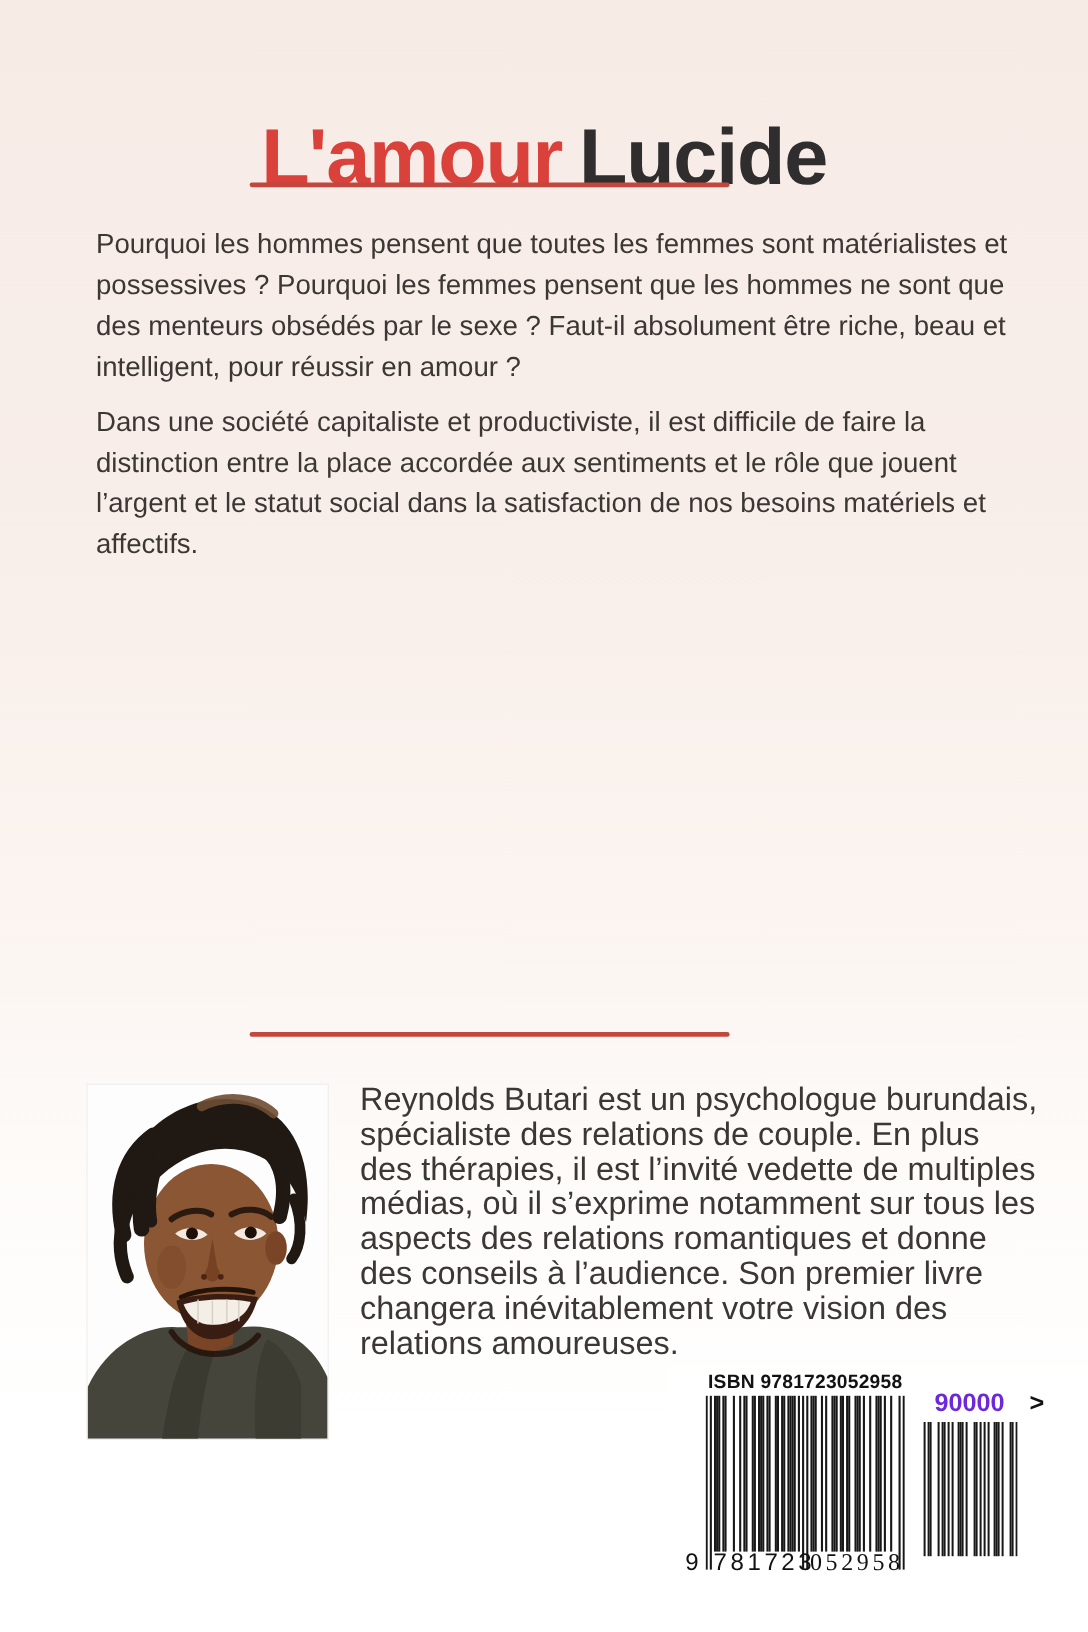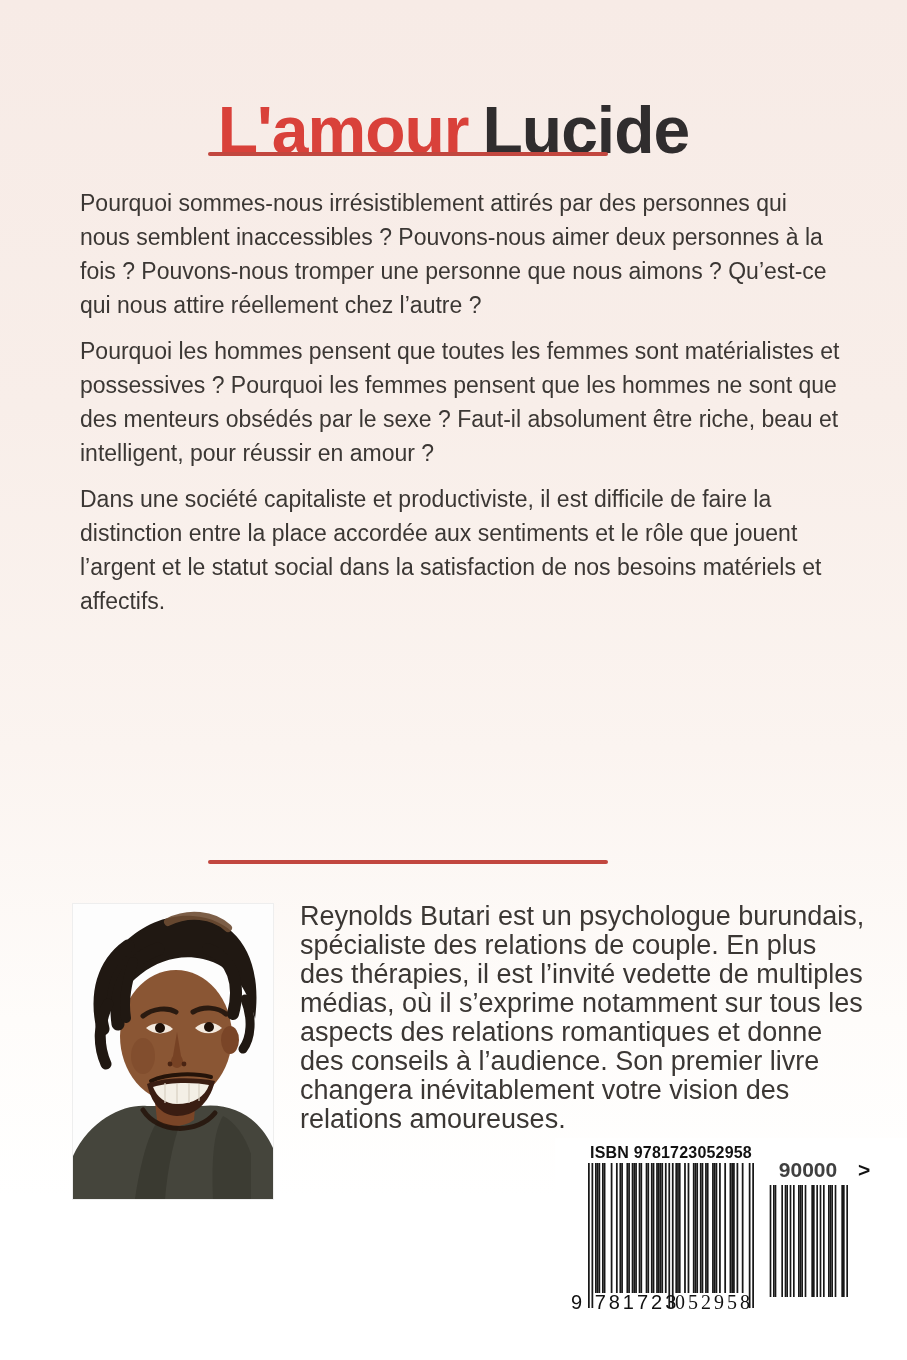--- a/index.html
+++ b/index.html
@@ -54,40 +54,39 @@
   .ean13{position:absolute;left:33px;top:25px;width:166px;height:150px;}
   .ean13 svg{position:absolute;inset:0;width:100%;height:100%;}
   .ean13-digit{
     position:absolute;font-size:20px;color:#121212;top:128px;height:22px;line-height:22px;
   }
   .d-first{left:-17px;}
   .d-g1{left:5px;width:88px;text-align:center;letter-spacing:3px;}
   .d-g2{left:87px;width:74px;text-align:left;letter-spacing:3px;font-family:Liberation Serif, serif;}
   .supp-label{
     position:absolute;left:213px;top:20px;width:80px;
-    text-align:center;font-size:21px;font-weight:700;color:#404040;
+    text-align:center;font-size:21px;font-weight:700;color:#6d28d9;
   }
   .supp-arrow{
     position:absolute;left:303px;top:20px;
     font-size:21px;font-weight:700;color:#121212;
   }
   .ean5{position:absolute;left:213px;top:47px;width:80px;height:112px;}
   .ean5 svg{position:absolute;inset:0;width:100%;height:100%;}
 </style>
 </head>
 <body>
 
 <div class="page">
 
   <h1 class="book-title"><span class="title-accent">L'amour</span><span class="title-rest">Lucide</span></h1>
 
   <div class="rule rule-title"></div>
 
   <div class="synopsis">
-    <p>Pourquoi sommes-nous irrésistiblement attirés par des personnes qui nous semblent inaccessibles ? Pouvons-nous aimer deux personnes à la fois ? Pouvons-nous tromper une personne que nous aimons ? Qu’est-ce qui nous attire réellement chez l’autre ?</p>
     <p>Pourquoi les hommes pensent que toutes les femmes sont matérialistes et possessives ? Pourquoi les femmes pensent que les hommes ne sont que des menteurs obsédés par le sexe ? Faut-il absolument être riche, beau et intelligent, pour réussir en amour ?</p>
     <p>Dans une société capitaliste et productiviste, il est difficile de faire la distinction entre la place accordée aux sentiments et le rôle que jouent l’argent et le statut social dans la satisfaction de nos besoins matériels et affectifs.</p>
   </div>
 
   <div class="rule rule-author"></div>
 
   <div class="author-photo">
 
     <svg viewBox="0 0 200 295" aria-hidden="true">
       <rect x="0" y="0" width="200" height="295" fill="#fdfdfd"></rect>

